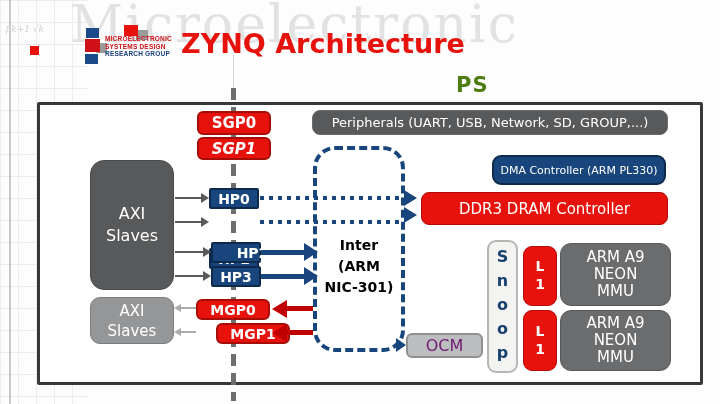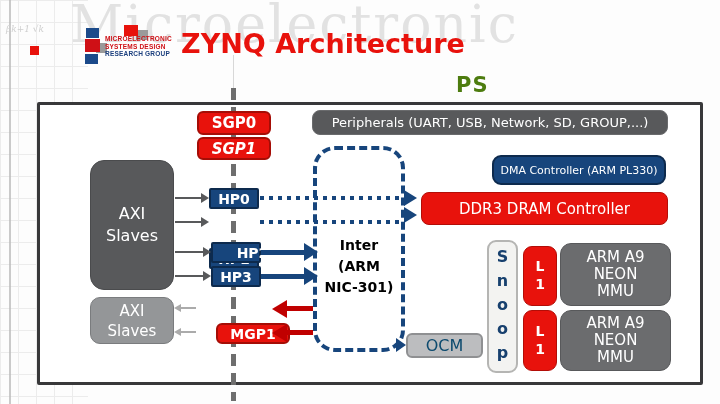--- a/index.html
+++ b/index.html
@@ -63,21 +63,21 @@
   #interconnect-box{left:313px;top:146px;width:92px;height:206px;border:4px dashed #17457c;
     border-radius:22px;z-index:2;display:flex;flex-direction:column;align-items:center;
     justify-content:center;padding-top:34px;}
   #interconnect-box .ic-line{color:#000000;font-size:14px;font-weight:600;line-height:21px;text-align:center;}
 
   #l2-box{left:421px;top:246px;width:60px;height:83px;background:#153e6b;border:2px solid #0d2a4d;
     border-radius:12px;flex-direction:column;}
   #l2-title{font-size:20px;font-weight:bold;line-height:22px;}
   #l2-sub{font-size:11px;font-weight:bold;}
   #ocm-box{left:406px;top:333px;width:77px;height:25px;background:#bcbdbf;border:2px solid #8f9092;
-    border-radius:6px;color:#0c4a6e;font-size:16px;z-index:3;}
+    border-radius:6px;color:#701a75;font-size:16px;z-index:3;}
   #snoop-box{left:487px;top:240px;width:31px;height:133px;background:#f3f3f1;border:2px solid #b5b5b3;
     border-radius:9px;z-index:3;}
   .vert-text{writing-mode:vertical-rl;text-orientation:upright;font-weight:bold;}
   #snoop-box .vert-text{color:#17406e;font-size:16px;letter-spacing:5px;}
   .l1{width:34px;height:60px;background:#e8120c;border:1px solid #b30d07;border-radius:9px;}
   #l1-top{left:523px;top:246px;} #l1-bottom{left:523px;top:310px;height:61px;}
   .l1 .vert-text{color:#fff;font-size:14px;letter-spacing:2px;}
   .armcore{width:111px;background:#6b6c6e;border:1px solid #58595b;border-radius:11px;
     flex-direction:column;font-size:15px;line-height:17px;}
   #arm-core-top{left:560px;top:243px;height:63px;}
@@ -145,20 +145,21 @@
       <div>AXI</div>
       <div>Slaves</div>
     </div>
   </div>
 
   <div class="abs flexc blk navybox hp" id="hp0-box">HP0</div>
   <div class="abs flexc blk navybox hp" id="hp1-box">HP1</div>
   <div class="abs flexc blk navybox hp" id="hp2-box">HP2</div>
   <div class="abs flexc blk navybox hp" id="hp3-box">HP3</div>
 
+  <div class="abs flexc blk redbox" id="mgp0-box">MGP0</div>
   <div class="abs flexc blk redbox" id="mgp1-box">MGP1</div>
 
   <div class="abs" id="interconnect-box">
     <div class="ic-line">Inter</div>
     <div class="ic-line">(ARM</div>
     <div class="ic-line">NIC-301)</div>
   </div>
 
   <div class="abs flexc" id="ocm-box">OCM</div>
   <div class="abs flexc" id="snoop-box">

